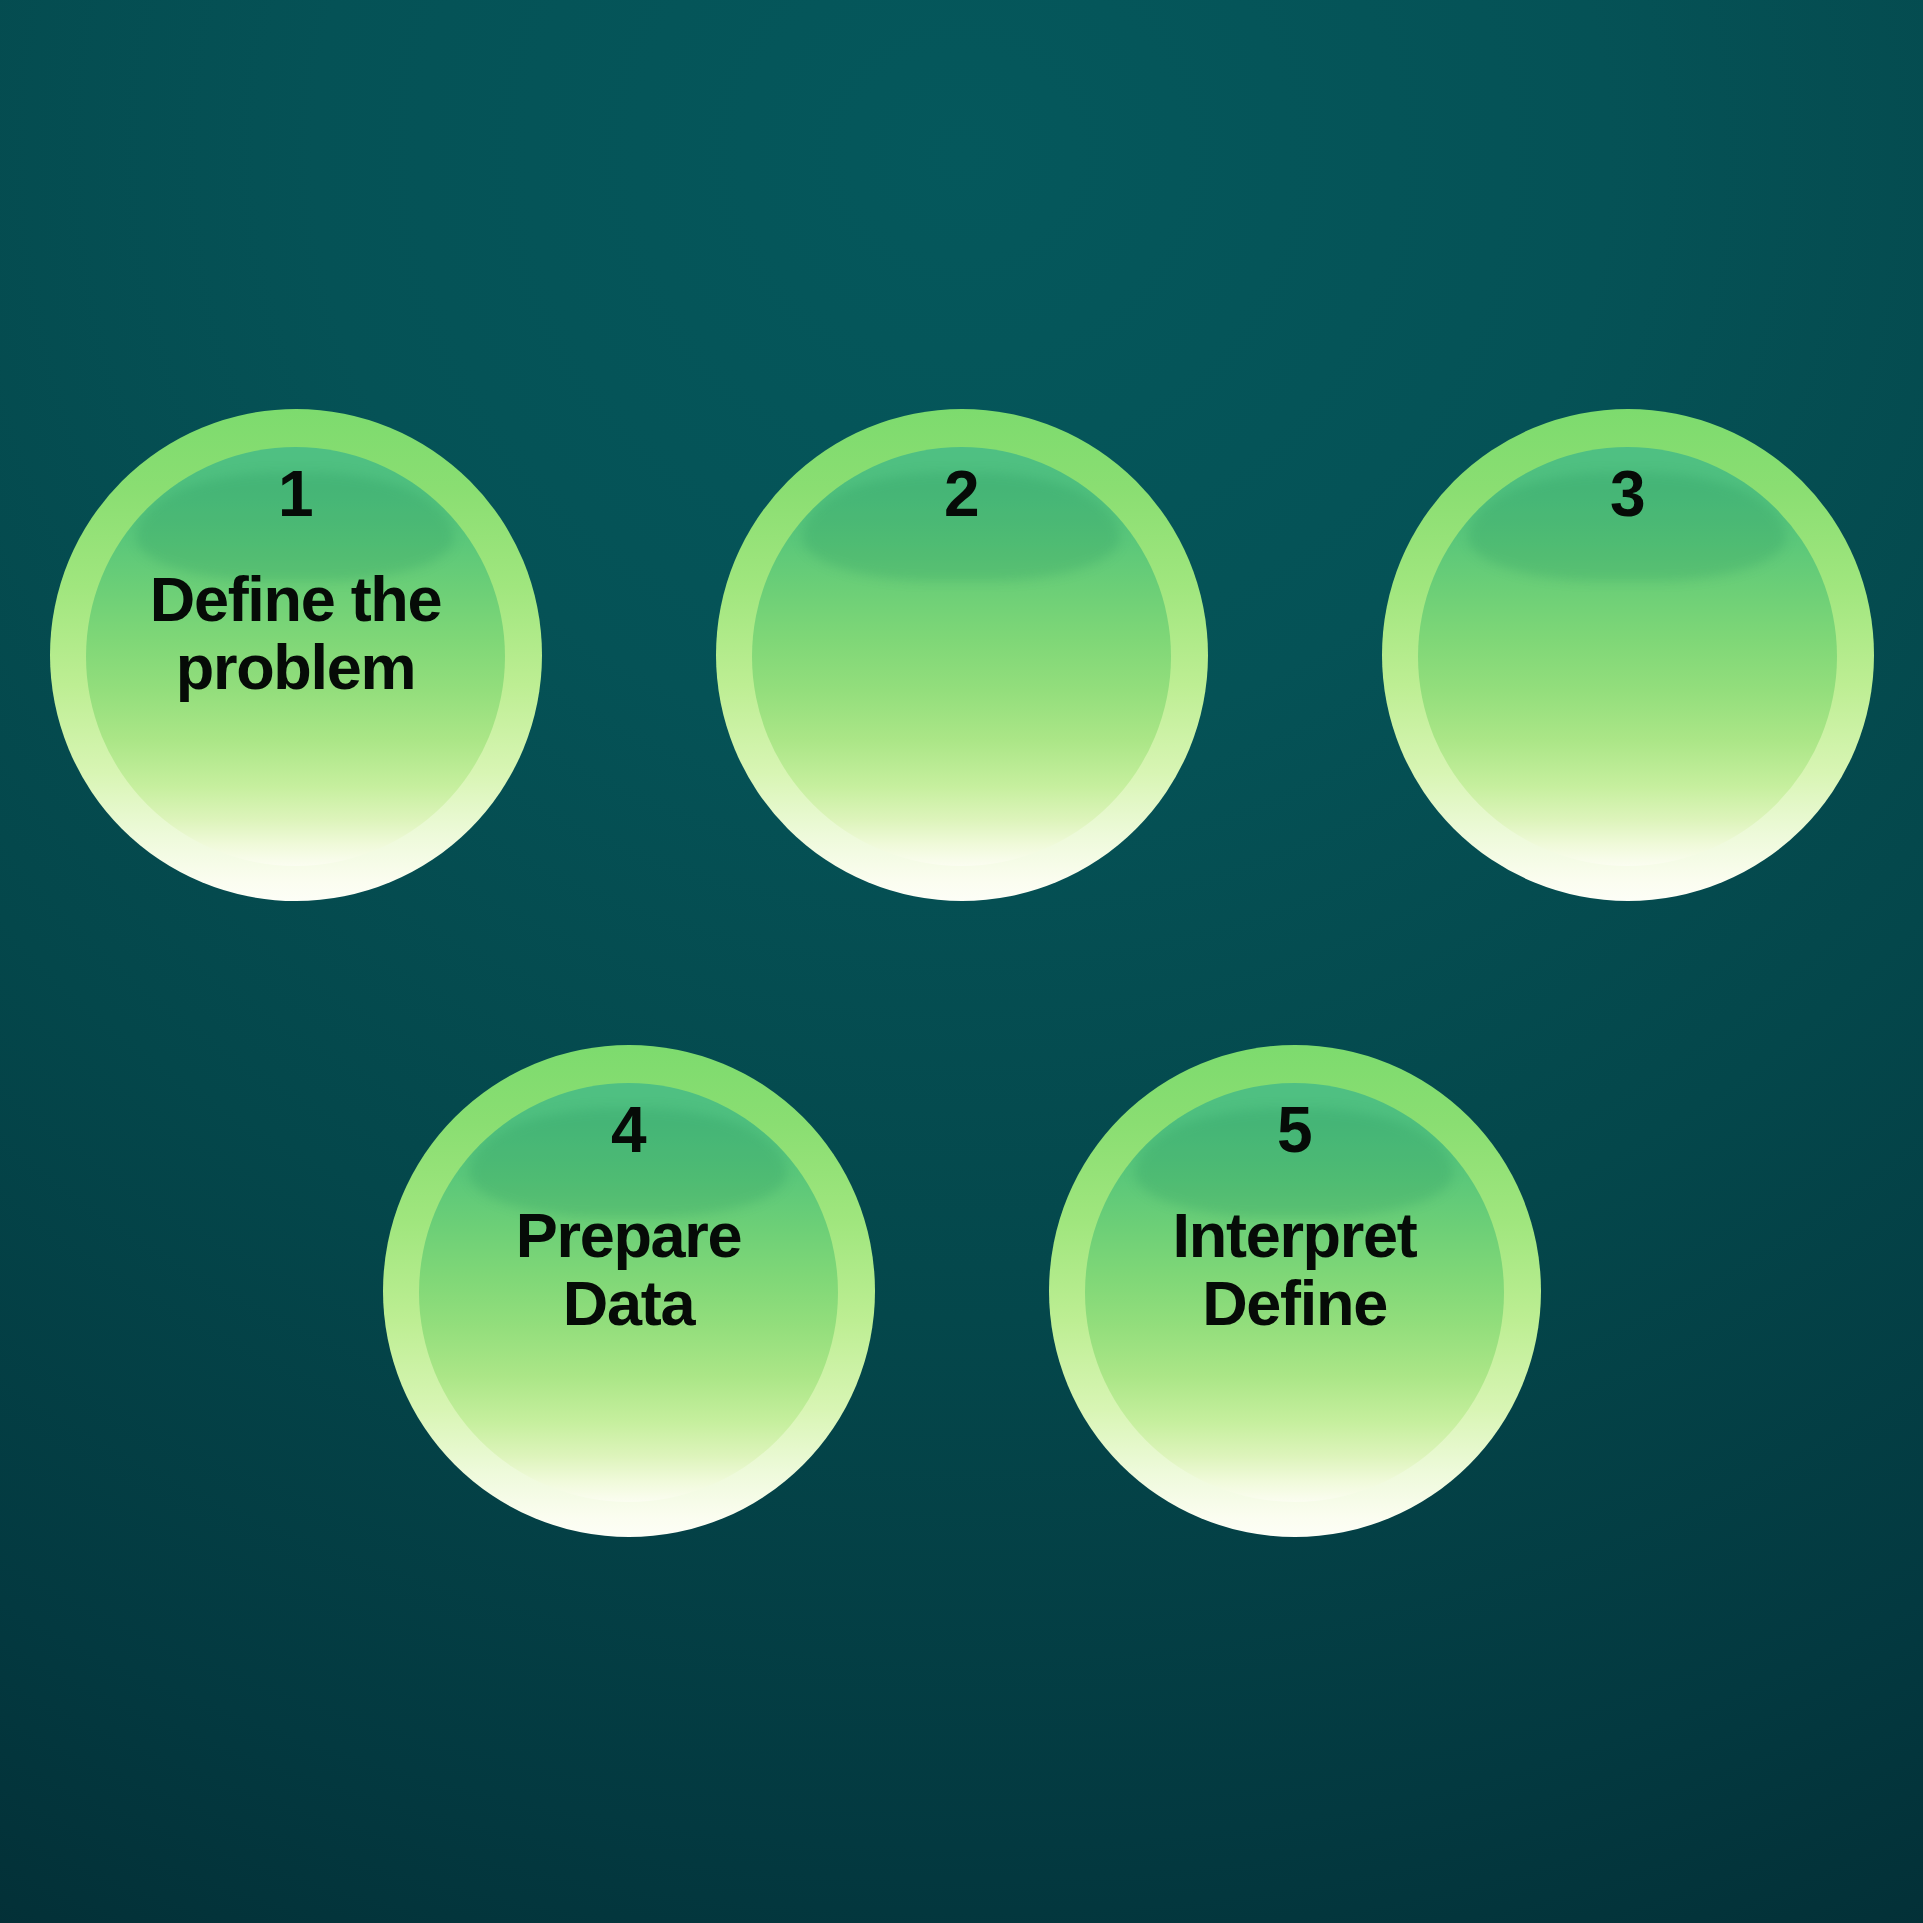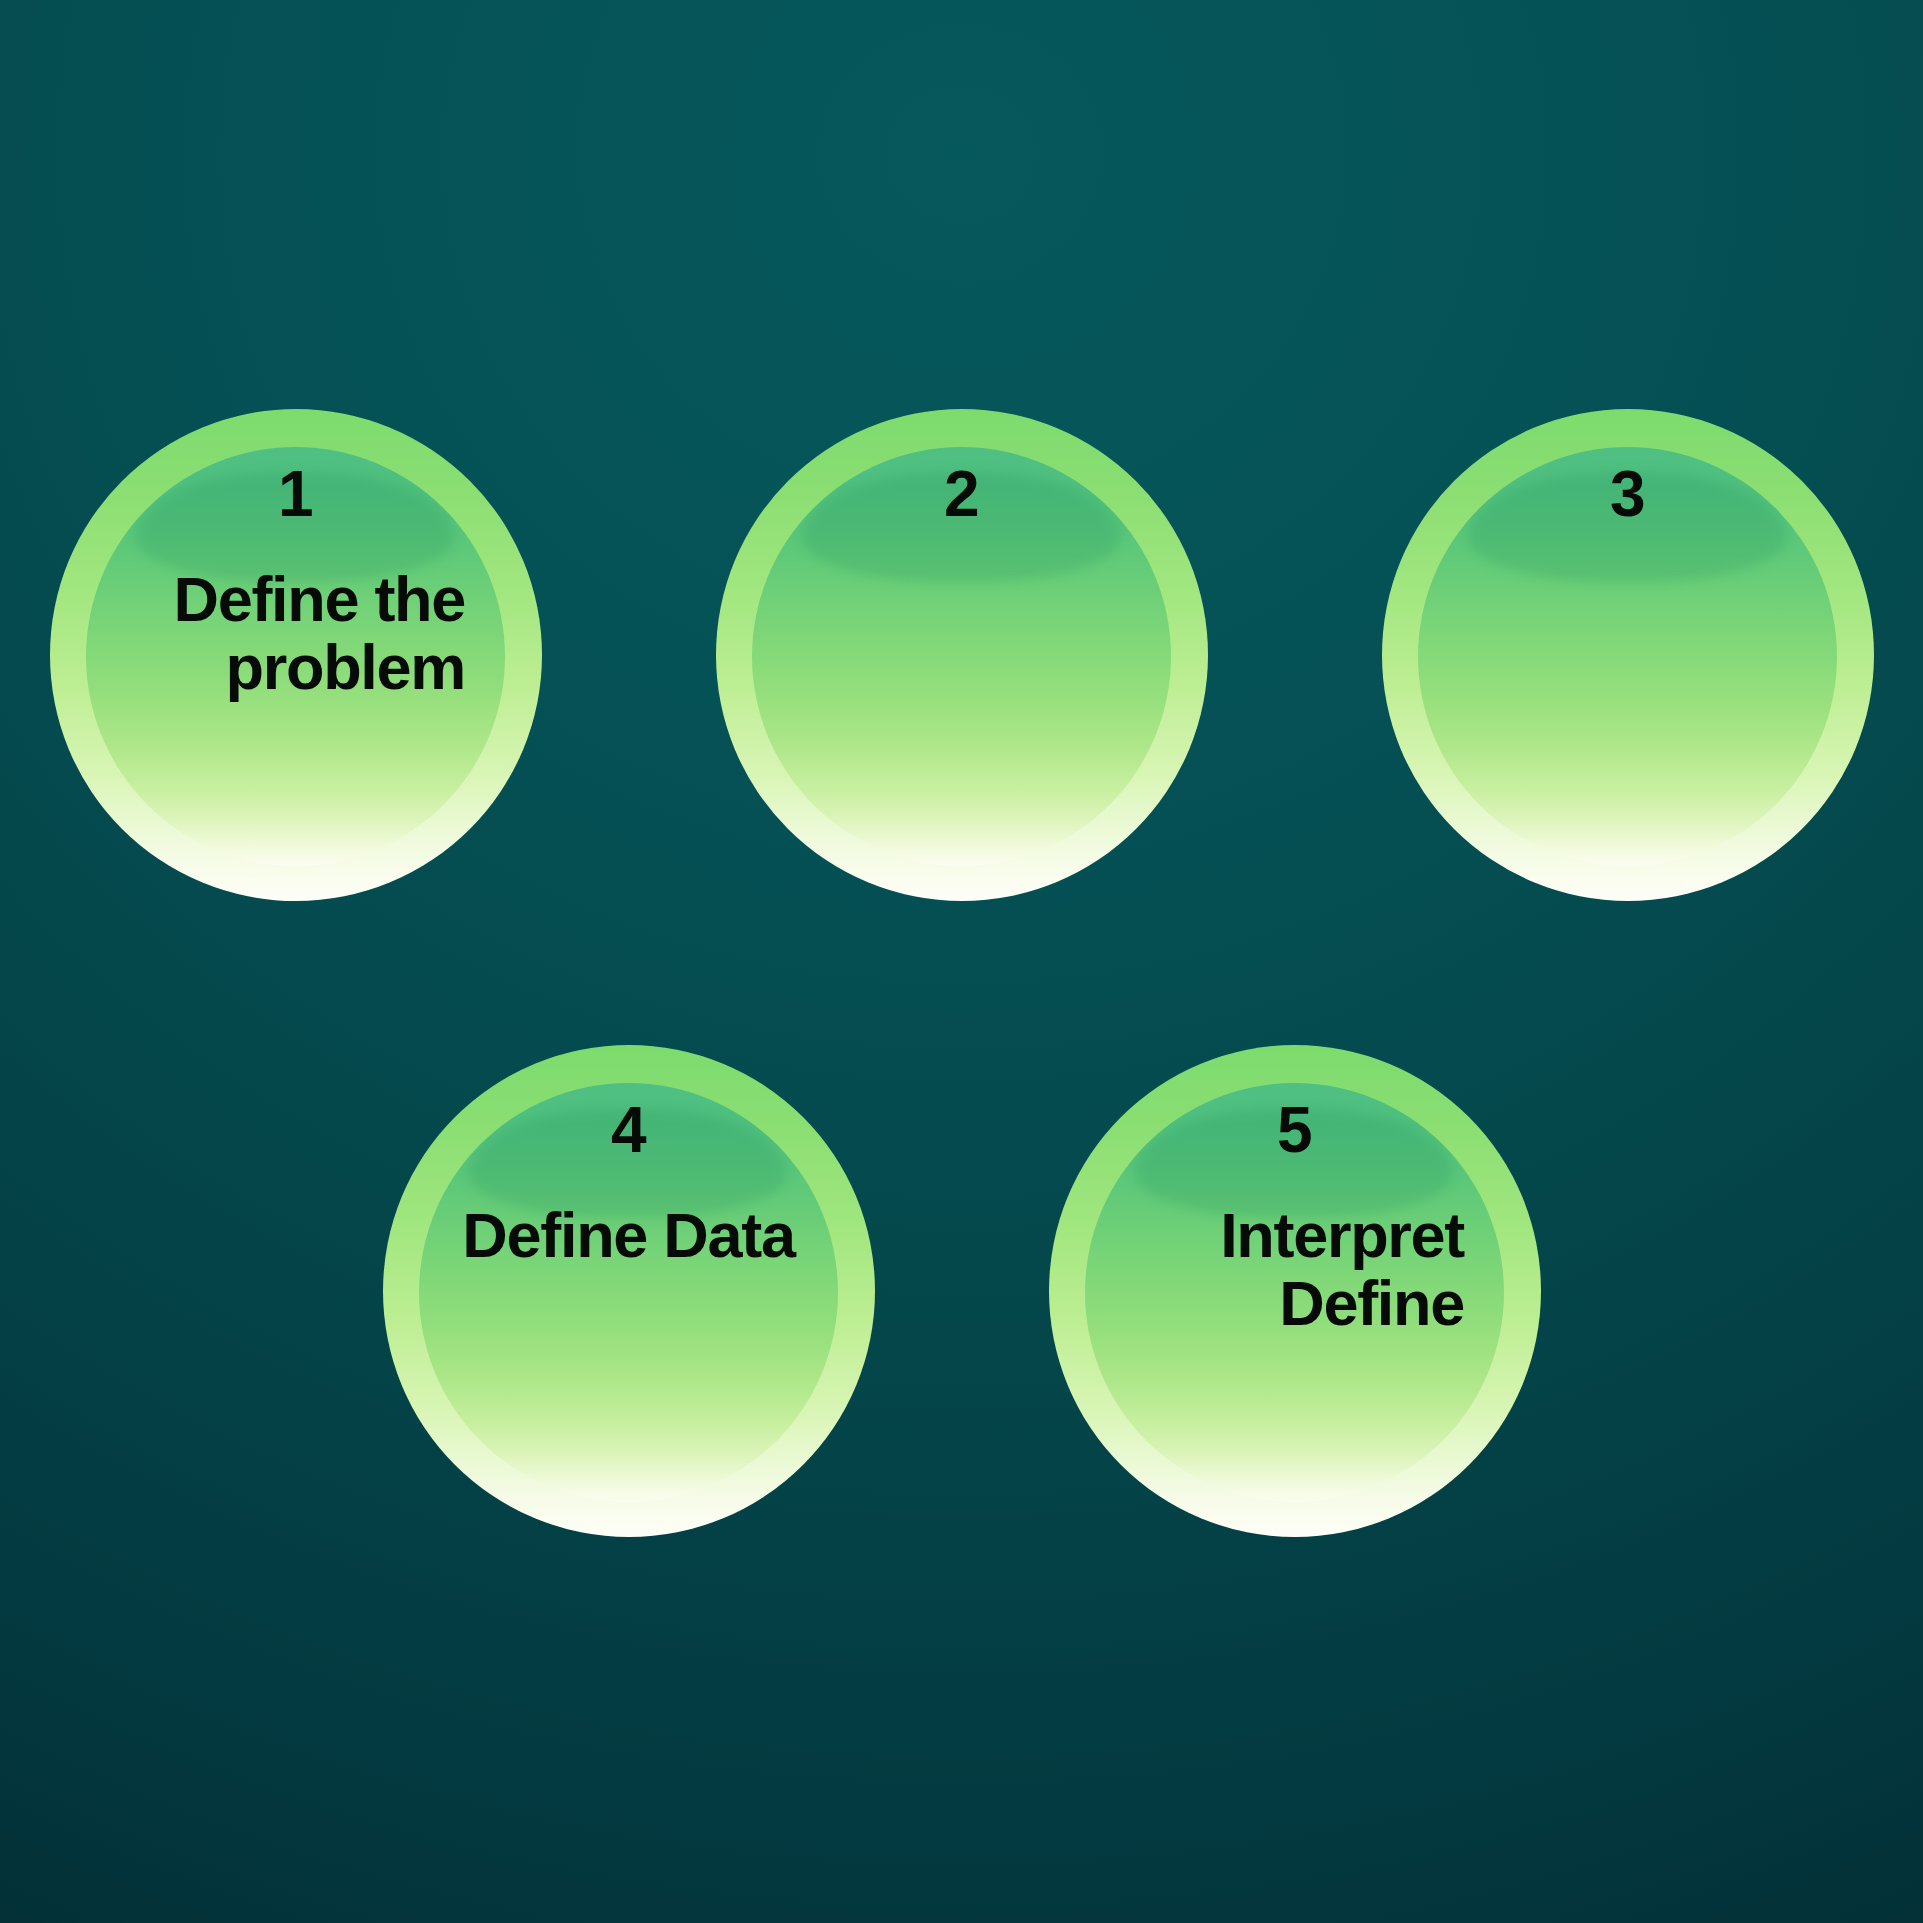--- a/index.html
+++ b/index.html
@@ -103,21 +103,20 @@
     line-height: 1;
     letter-spacing: -0.4px;
   }
   .step-label {
     margin-top: 39px;
     font-size: 63px;
     font-weight: 700;
     line-height: 1.08;
     letter-spacing: -1.3px;
     max-width: 339px;
-    text-align: right;
   }
 </style>
 </head>
 <body>
 
 <div id="stage">
 
   <div class="row" id="row-top">
 
     <div class="bubble">
@@ -151,21 +150,21 @@
   </div>
 
   <div class="row" id="row-bottom">
 
     <div class="bubble">
       <div class="bubble-inner">
         <div class="bubble-highlight"></div>
       </div>
       <div class="bubble-content">
         <div class="step-number">4</div>
-        <div class="step-label">Define Data</div>
+        <div class="step-label">Prepare Data</div>
       </div>
     </div>
 
     <div class="bubble">
       <div class="bubble-inner">
         <div class="bubble-highlight"></div>
       </div>
       <div class="bubble-content">
         <div class="step-number">5</div>
         <div class="step-label">Interpret Define</div>

